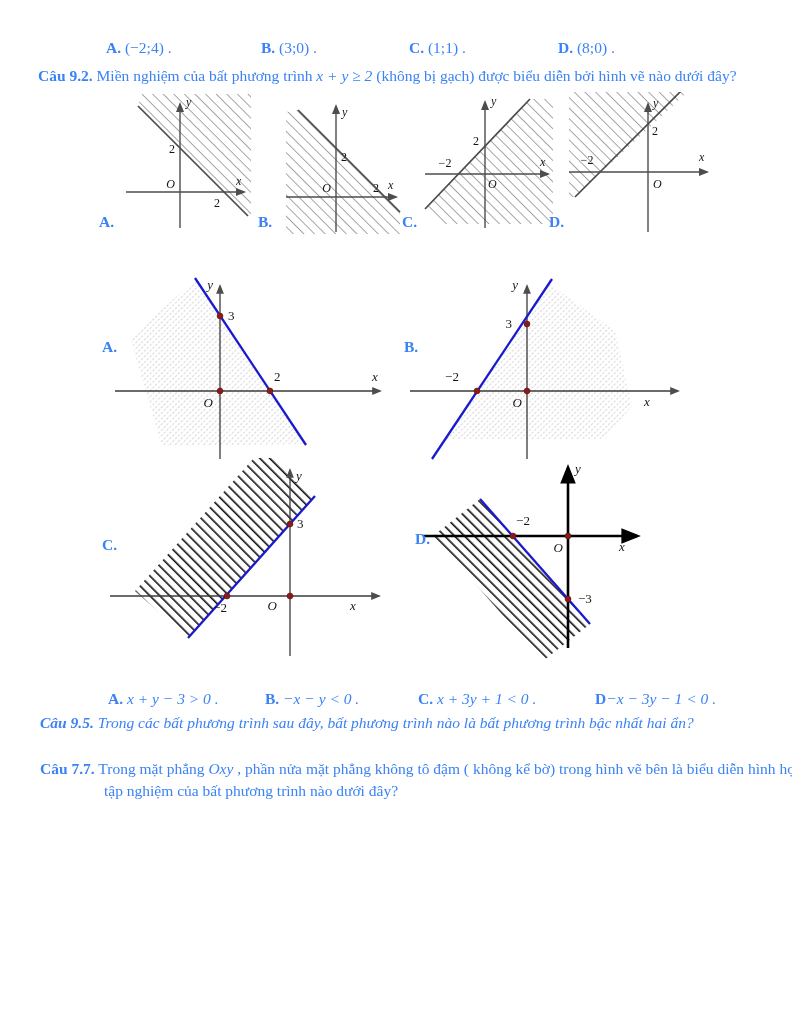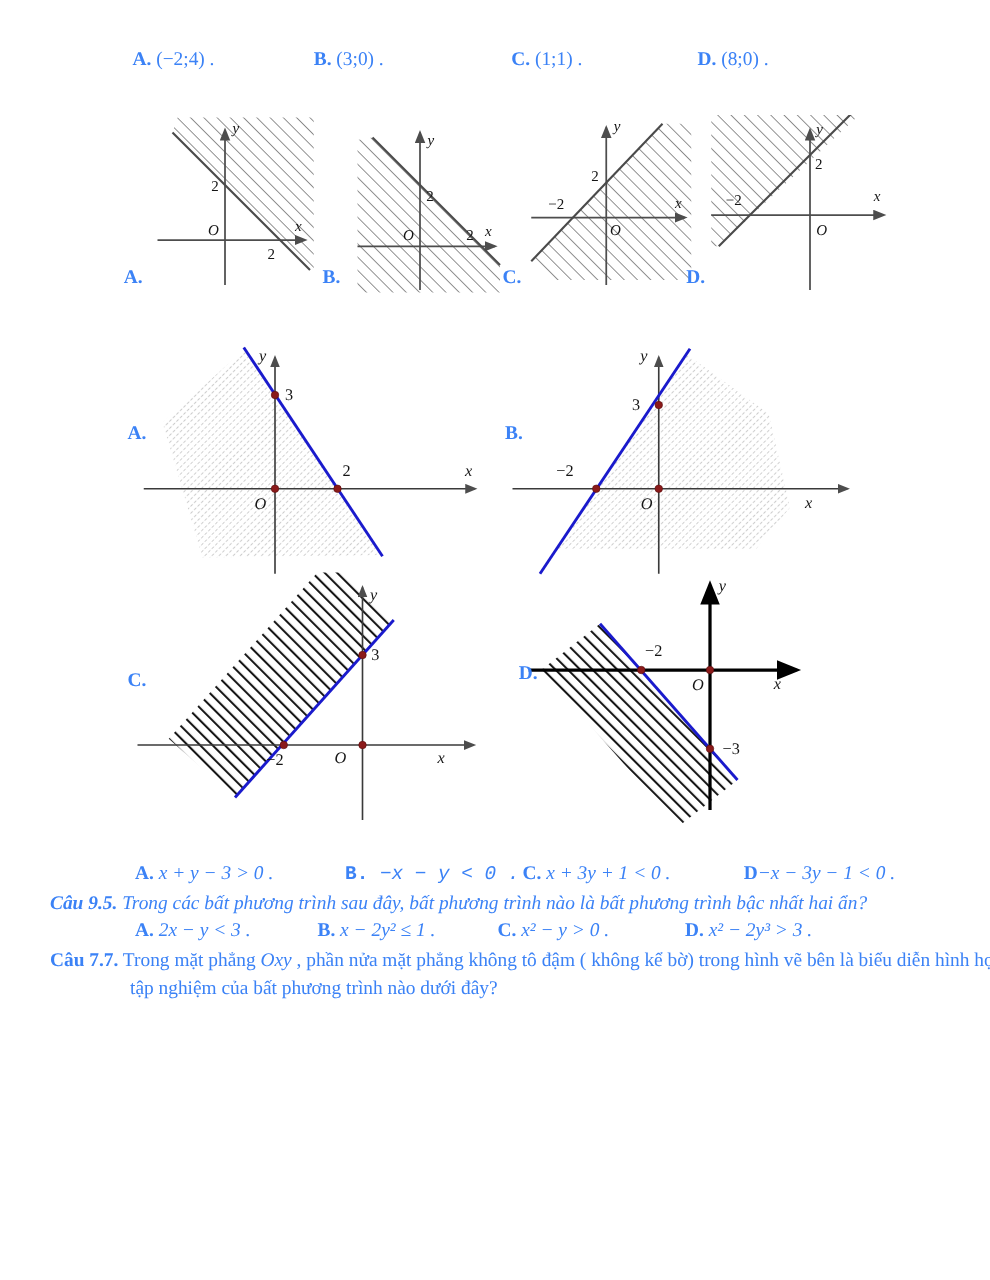--- a/index.html
+++ b/index.html
@@ -48,25 +48,28 @@
         <path d="M0,0 L7.5,3 L0,6 Z" fill="#4d4d4d"></path>
       </marker>
       <marker id="arrBlack" markerWidth="9" markerHeight="8" refX="6" refY="3" orient="auto">
         <path d="M0,0 L7.5,3 L0,6 Z" fill="#000"></path>
       </marker>
     </defs>
   </svg>
 
   <div class="abs" style="left:0;top:39px;width:792px;height:22px;">
     <span class="opt" style="left:106px;"><b>A.</b><span> (−2;4) .</span></span>
-    <span class="opt" style="left:251px;"><b>B.</b><span> (3;0) .</span></span>
+    <span class="opt" style="left:261px;"><b>B.</b><span> (3;0) .</span></span>
     <span class="opt" style="left:409px;"><b>C.</b><span> (1;1) .</span></span>
     <span class="opt" style="left:558px;"><b>D.</b><span> (8;0) .</span></span>
   </div>
 
+  <div class="abs qline" style="left:38px;top:67px;">
+    <b class="qlabel">Câu 9.2.</b><span> Miền nghiệm của bất phương trình </span><i class="math">x + y ≥ 2</i><span> (không bị gạch) được biểu diễn bởi hình vẽ nào dưới đây?</span>
+  </div>
 
   <div class="figcell" style="left:95px;top:92px;width:160px;height:145px;">
     <span class="figletter" style="left:4px;top:121px;">A.</span>
     <svg style="margin-left:23px" width="135" height="142" viewBox="0 0 135 142">
       <polygon points="20,14 130,124 133,124 133,2 24,2" fill="url(#hatch92)"></polygon>
       <line class="axis92" x1="8" y1="100" x2="126" y2="100" marker-end="url(#arrGray)"></line>
       <line class="axis92" x1="62" y1="136" x2="62" y2="12" marker-end="url(#arrGray)"></line>
       <line class="line92" x1="20" y1="14" x2="130" y2="124"></line>
       <text class="t12 it" x="68" y="14">y</text>
       <text class="t12 it" x="118" y="93">x</text>
@@ -189,32 +192,26 @@
       <text class="t13 it" x="162" y="17">y</text>
       <text class="t13 it" x="206" y="95">x</text>
       <text class="t13 it" x="150" y="96" text-anchor="end">O</text>
       <text class="t13" x="165" y="147">−3</text>
       <text class="t13" x="110" y="69" text-anchor="middle">−2</text>
     </svg>
   </div>
 
   <div class="abs" style="left:0;top:690px;width:629px;height:22px;">
     <span class="opt" style="left:108px;"><b>A.</b><i> x + y − 3 &gt; 0 .</i></span>
-    <span class="opt" style="left:276px;font-family:Liberation Mono, monospace;"><b>B.</b><i> −x − y &lt; 0 .</i></span>
+    <span class="opt" style="left:265px;"><b>B.</b><i> −x − y &lt; 0 .</i></span>
     <span class="opt" style="left:418px;"><b>C.</b><i> x + 3y + 1 &lt; 0 .</i></span>
     <span class="opt" style="left:595px;"><b>D</b><i>−x − 3y − 1 &lt; 0 .</i></span>
   </div>
 
   <div class="abs qline" style="left:40px;top:714px;font-style:italic;">
     <b class="qlabel">Câu 9.5.</b><span> Trong các bất phương trình sau đây, bất phương trình nào là bất phương trình bậc nhất hai ẩn?</span>
   </div>
-  <div class="abs" style="left:0;top:736px;width:792px;height:22px;">
-    <span class="opt" style="left:108px;"><b>A.</b><i> 2x − y &lt; 3 .</i></span>
-    <span class="opt" style="left:254px;"><b>B.</b><i> x − 2y² ≤ 1 .</i></span>
-    <span class="opt" style="left:398px;"><b>C.</b><i> x² − y &gt; 0 .</i></span>
-    <span class="opt" style="left:548px;"><b>D.</b><i> x² − 2y³ &gt; 3 .</i></span>
-  </div>
 
   <div class="abs qwrap" style="left:40px;top:758px;">
     <b class="qlabel">Câu 7.7.</b><span> Trong mặt phẳng </span><i class="math">Oxy</i><span> , phần nửa mặt phẳng không tô đậm ( không kể bờ) trong hình vẽ bên là biểu diễn hình học tập nghiệm của bất phương trình nào dưới đây?</span>
   </div>
 
 </div>
 
 </body></html>

